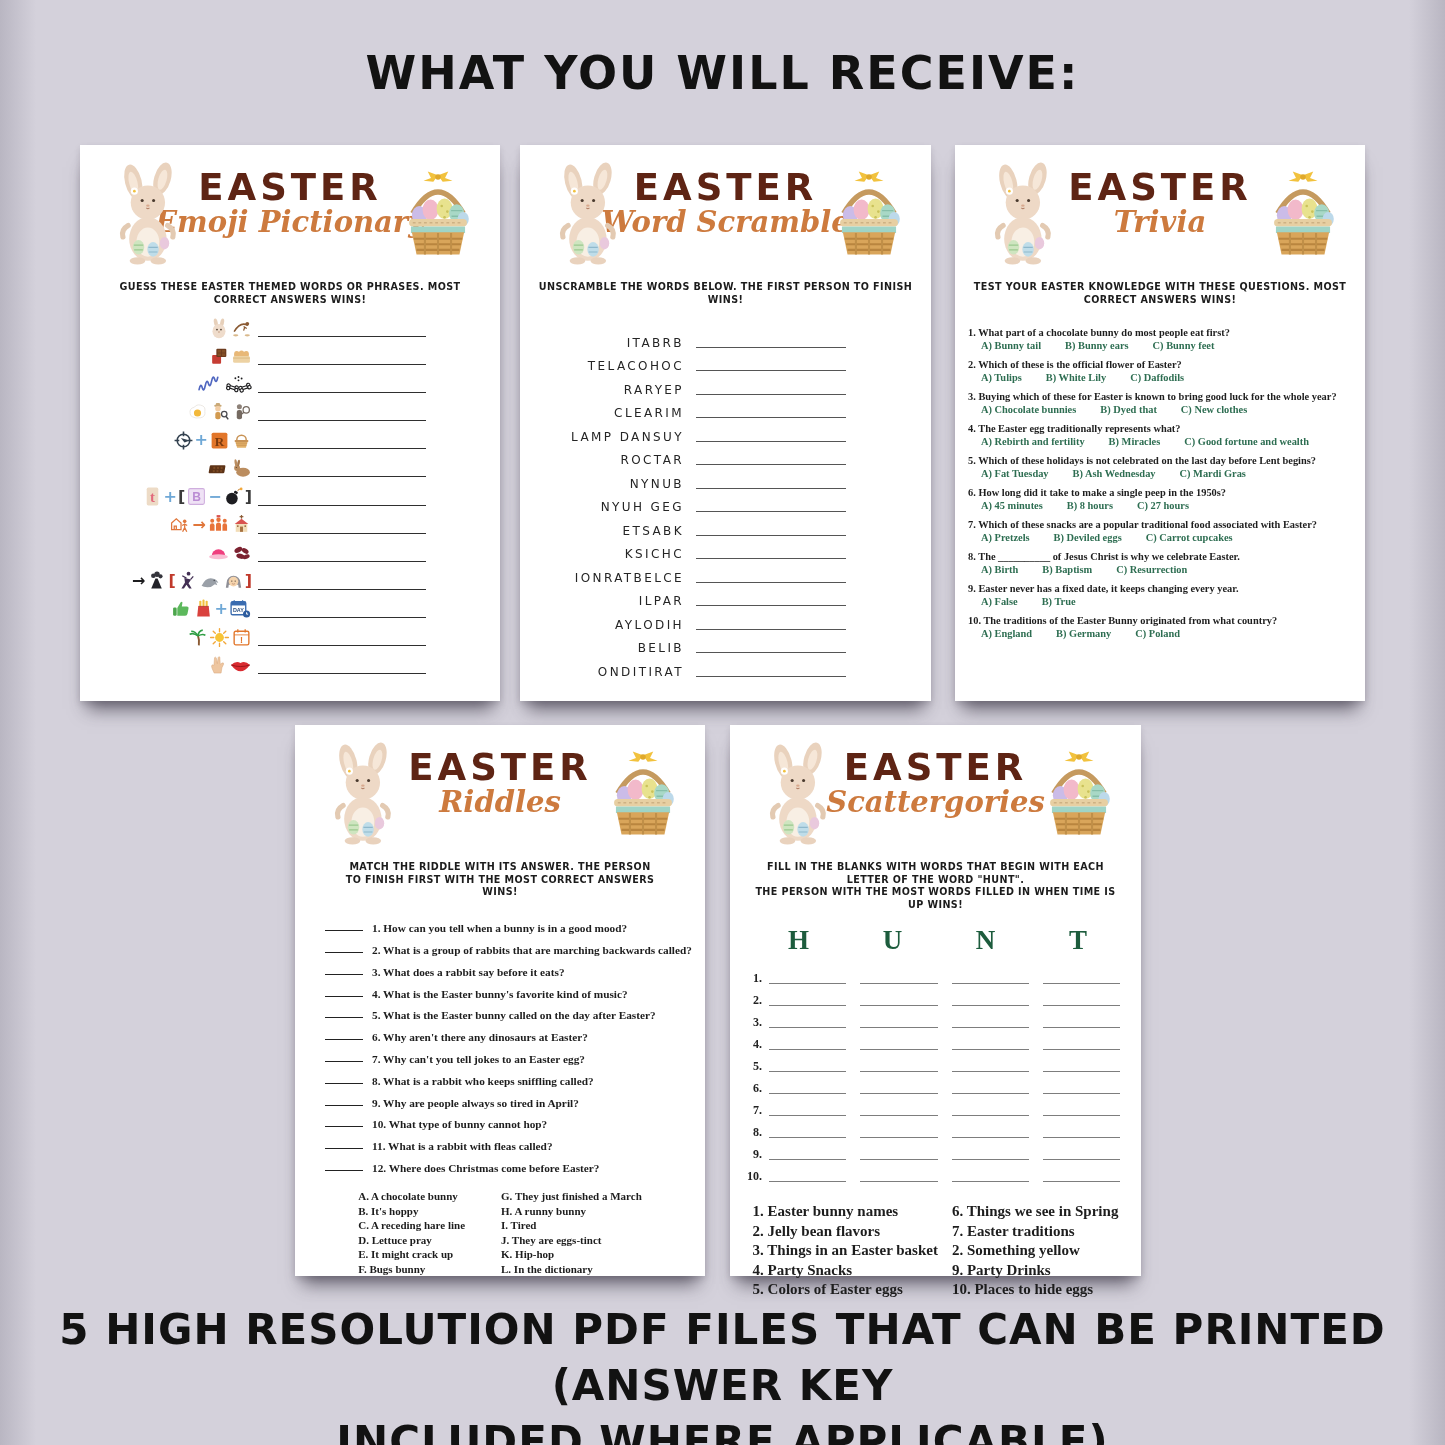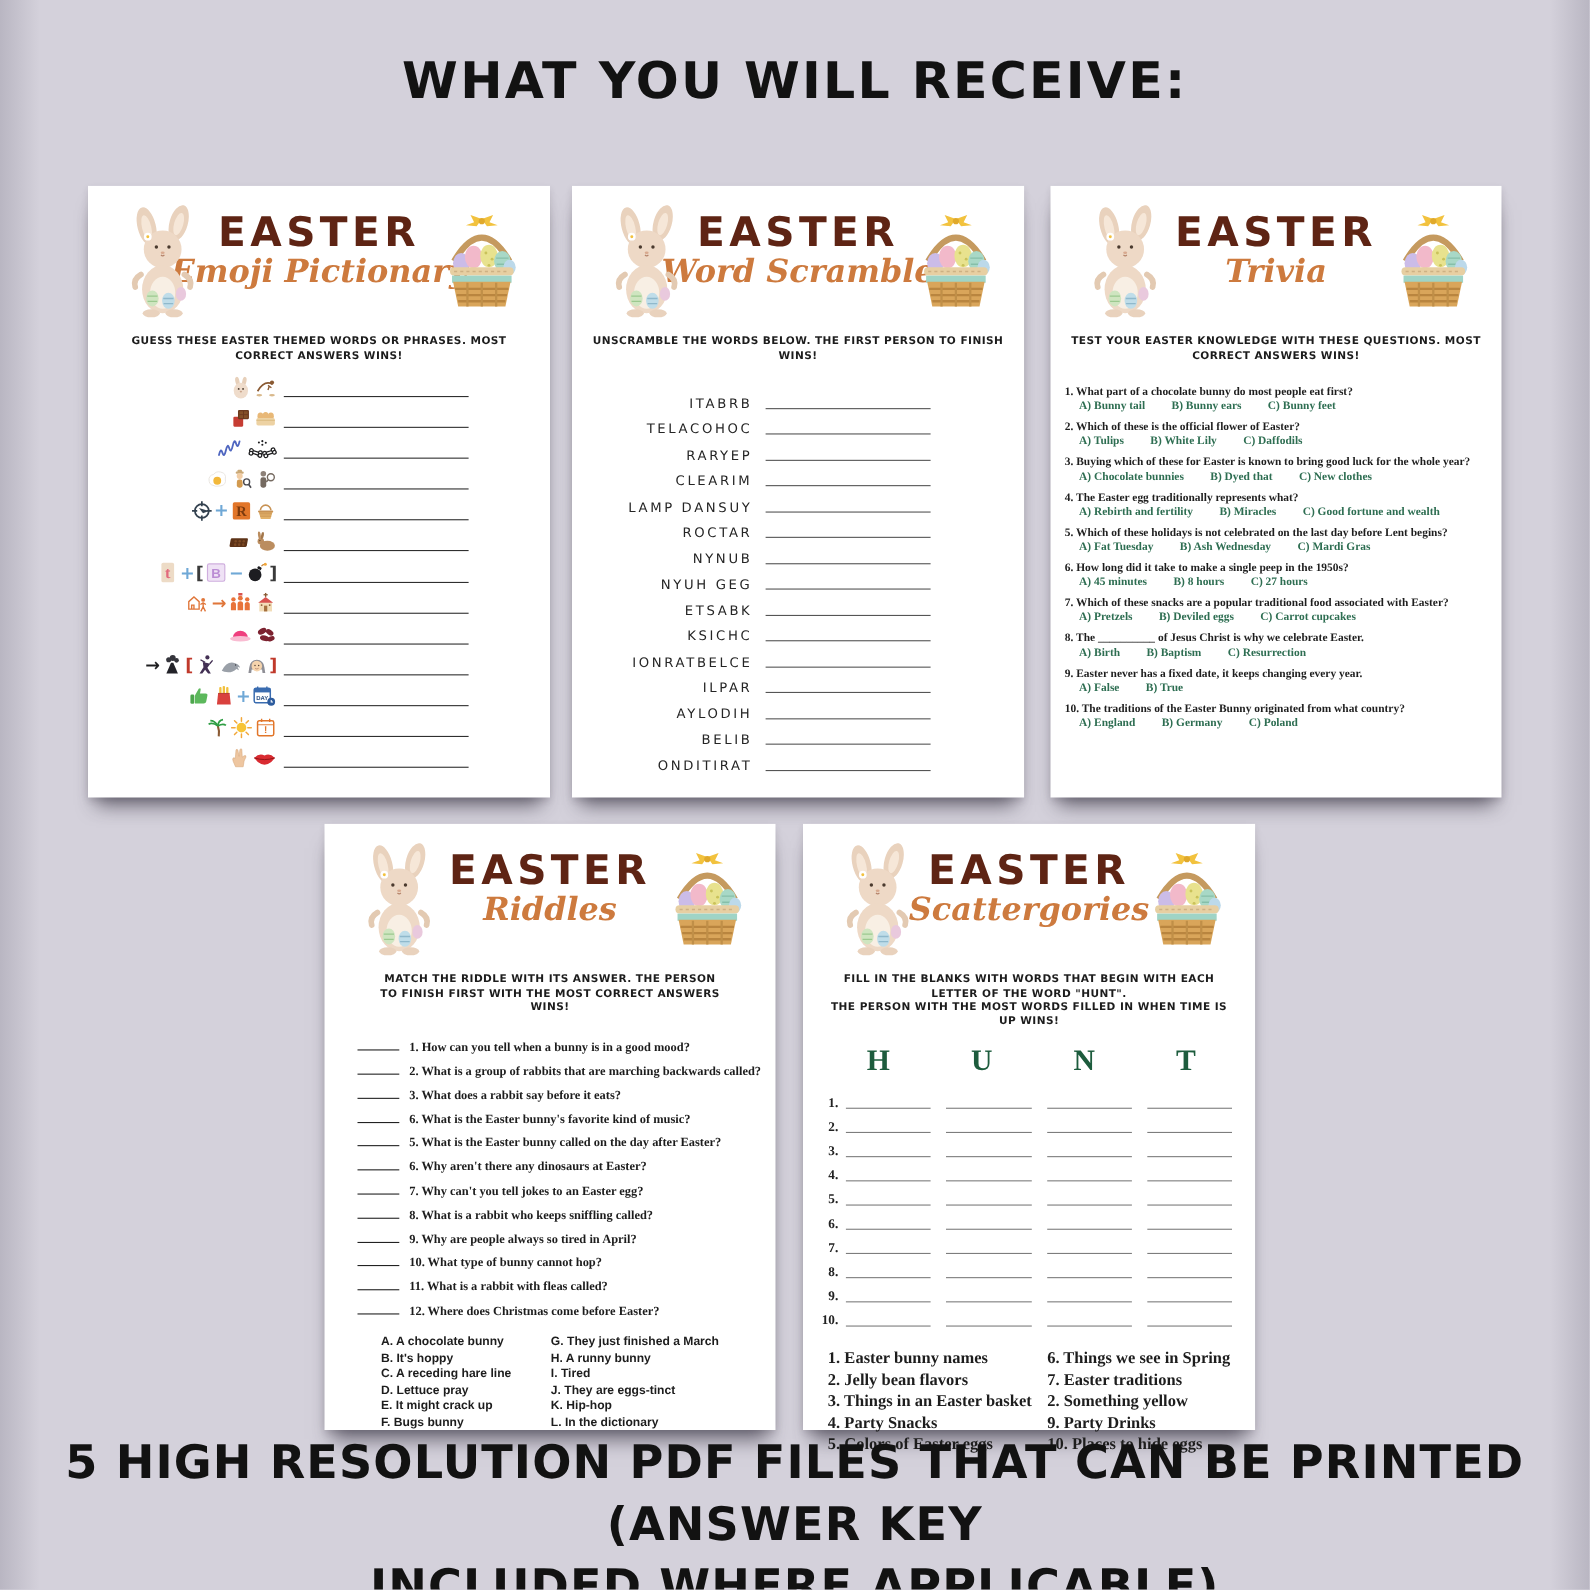--- a/index.html
+++ b/index.html
@@ -15,21 +15,20 @@
     letter-spacing:2px;color:#121212;
   }
   .footer{
     position:absolute;top:1302px;left:0;width:100%;text-align:center;
     font-family:"DejaVu Sans",sans-serif;font-weight:800;font-size:42px;
     letter-spacing:1px;color:#121212;line-height:56px;
   }
   .card{
     position:absolute;background:#ffffff;
     box-shadow:0 15px 17px -7px rgba(44,40,56,.65), 0 3px 6px rgba(44,40,56,.15);
-    margin-top:24px;
   }
   .card-header{position:relative;height:104px;padding-top:24px;}
   .art{position:absolute;}
   .bunny-art{left:24px;top:16px;width:94px;height:104px;}
   .basket-art{right:20px;top:22px;width:84px;height:92px;}
   .ttl{
     text-align:center;font-family:"DejaVu Sans",sans-serif;font-weight:800;
     font-size:37px;line-height:38px;letter-spacing:4px;color:#5e2414;
   }
   .script{
@@ -61,21 +60,21 @@
   .t-q{margin-bottom:5.5px;}
   .t-qt{font-family:"Liberation Serif",serif;font-weight:bold;font-size:10.4px;line-height:13px;color:#1e1e1e;}
   .t-ans{display:flex;gap:24px;padding-left:13px;font-family:"Liberation Serif",serif;font-weight:bold;
     font-size:10.4px;line-height:12.5px;color:#2e6e52;margin-top:1px;}
   
   .r-rows{margin-top:14px;}
   .r-row{display:flex;align-items:flex-end;height:21.8px;padding-left:30px;}
   .r-blank{width:38px;border-bottom:1.5px solid #222;margin-right:9px;margin-bottom:3px;}
   .r-text{font-family:"Liberation Serif",serif;font-weight:bold;font-size:11.3px;color:#1d1d1d;white-space:nowrap;}
   .r-bank{display:flex;justify-content:center;gap:36px;margin-top:15px;}
-  .r-col{font-family:Liberation Sans, sans-serif;font-weight:bold;font-size:11px;line-height:14.6px;color:#1d1d1d;}
+  .r-col{font-family:Liberation Serif, serif;font-weight:bold;font-size:11px;line-height:14.6px;color:#1d1d1d;}
   
   .letters{display:flex;justify-content:space-between;padding:0 54px 0 58px;margin-top:14px;
     font-family:"Liberation Serif",serif;font-weight:bold;font-size:27px;color:#1d5c3d;}
   .s-rows{margin-top:10px;}
   .s-row{display:flex;align-items:flex-end;height:22px;padding:0 14px 0 8px;}
   .s-num{font-family:"Liberation Serif",serif;font-weight:bold;font-size:12px;width:24px;text-align:right;color:#222;padding-bottom:2px;}
   .s-blank{flex:1;border-bottom:1.2px solid #7d7d7d;margin:0 7px 4px 7px;}
   .s-cats{display:flex;justify-content:center;gap:14px;margin-top:16px;}
   .s-col{font-family:"Liberation Serif",serif;font-weight:bold;font-size:15px;line-height:19.6px;color:#1d1d1d;}
   .hidden-defs{position:absolute;width:0;height:0;overflow:hidden;}
@@ -726,21 +725,21 @@
       <div class="r-row">
         <div class="r-blank"></div>
         <div class="r-text">2. What is a group of rabbits that are marching backwards called?</div>
       </div>
       <div class="r-row">
         <div class="r-blank"></div>
         <div class="r-text">3. What does a rabbit say before it eats?</div>
       </div>
       <div class="r-row">
         <div class="r-blank"></div>
-        <div class="r-text">6. What is the Easter bunny's favorite kind of music?</div>
+        <div class="r-text">4. What is the Easter bunny's favorite kind of music?</div>
       </div>
       <div class="r-row">
         <div class="r-blank"></div>
         <div class="r-text">5. What is the Easter bunny called on the day after Easter?</div>
       </div>
       <div class="r-row">
         <div class="r-blank"></div>
         <div class="r-text">6. Why aren't there any dinosaurs at Easter?</div>
       </div>
       <div class="r-row">

